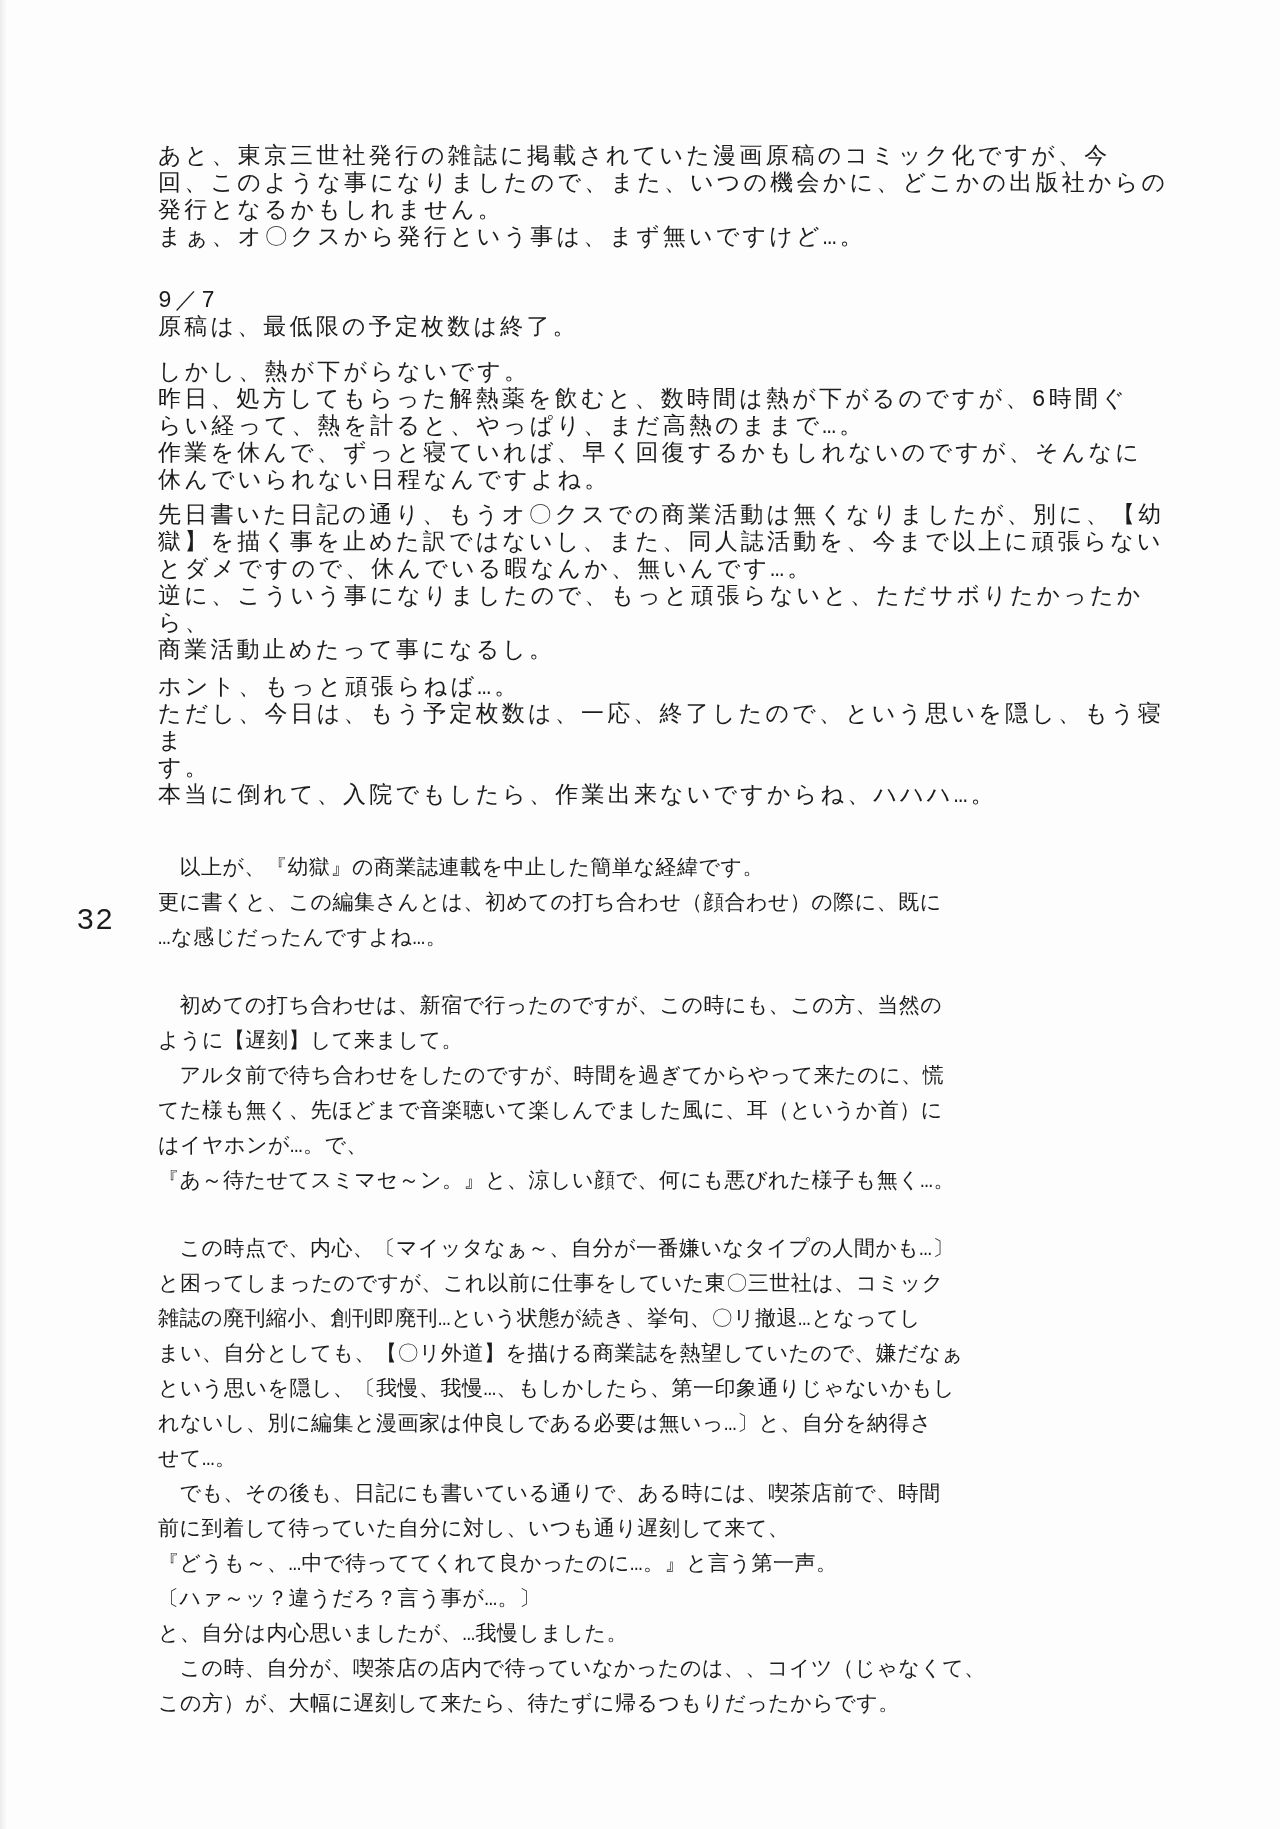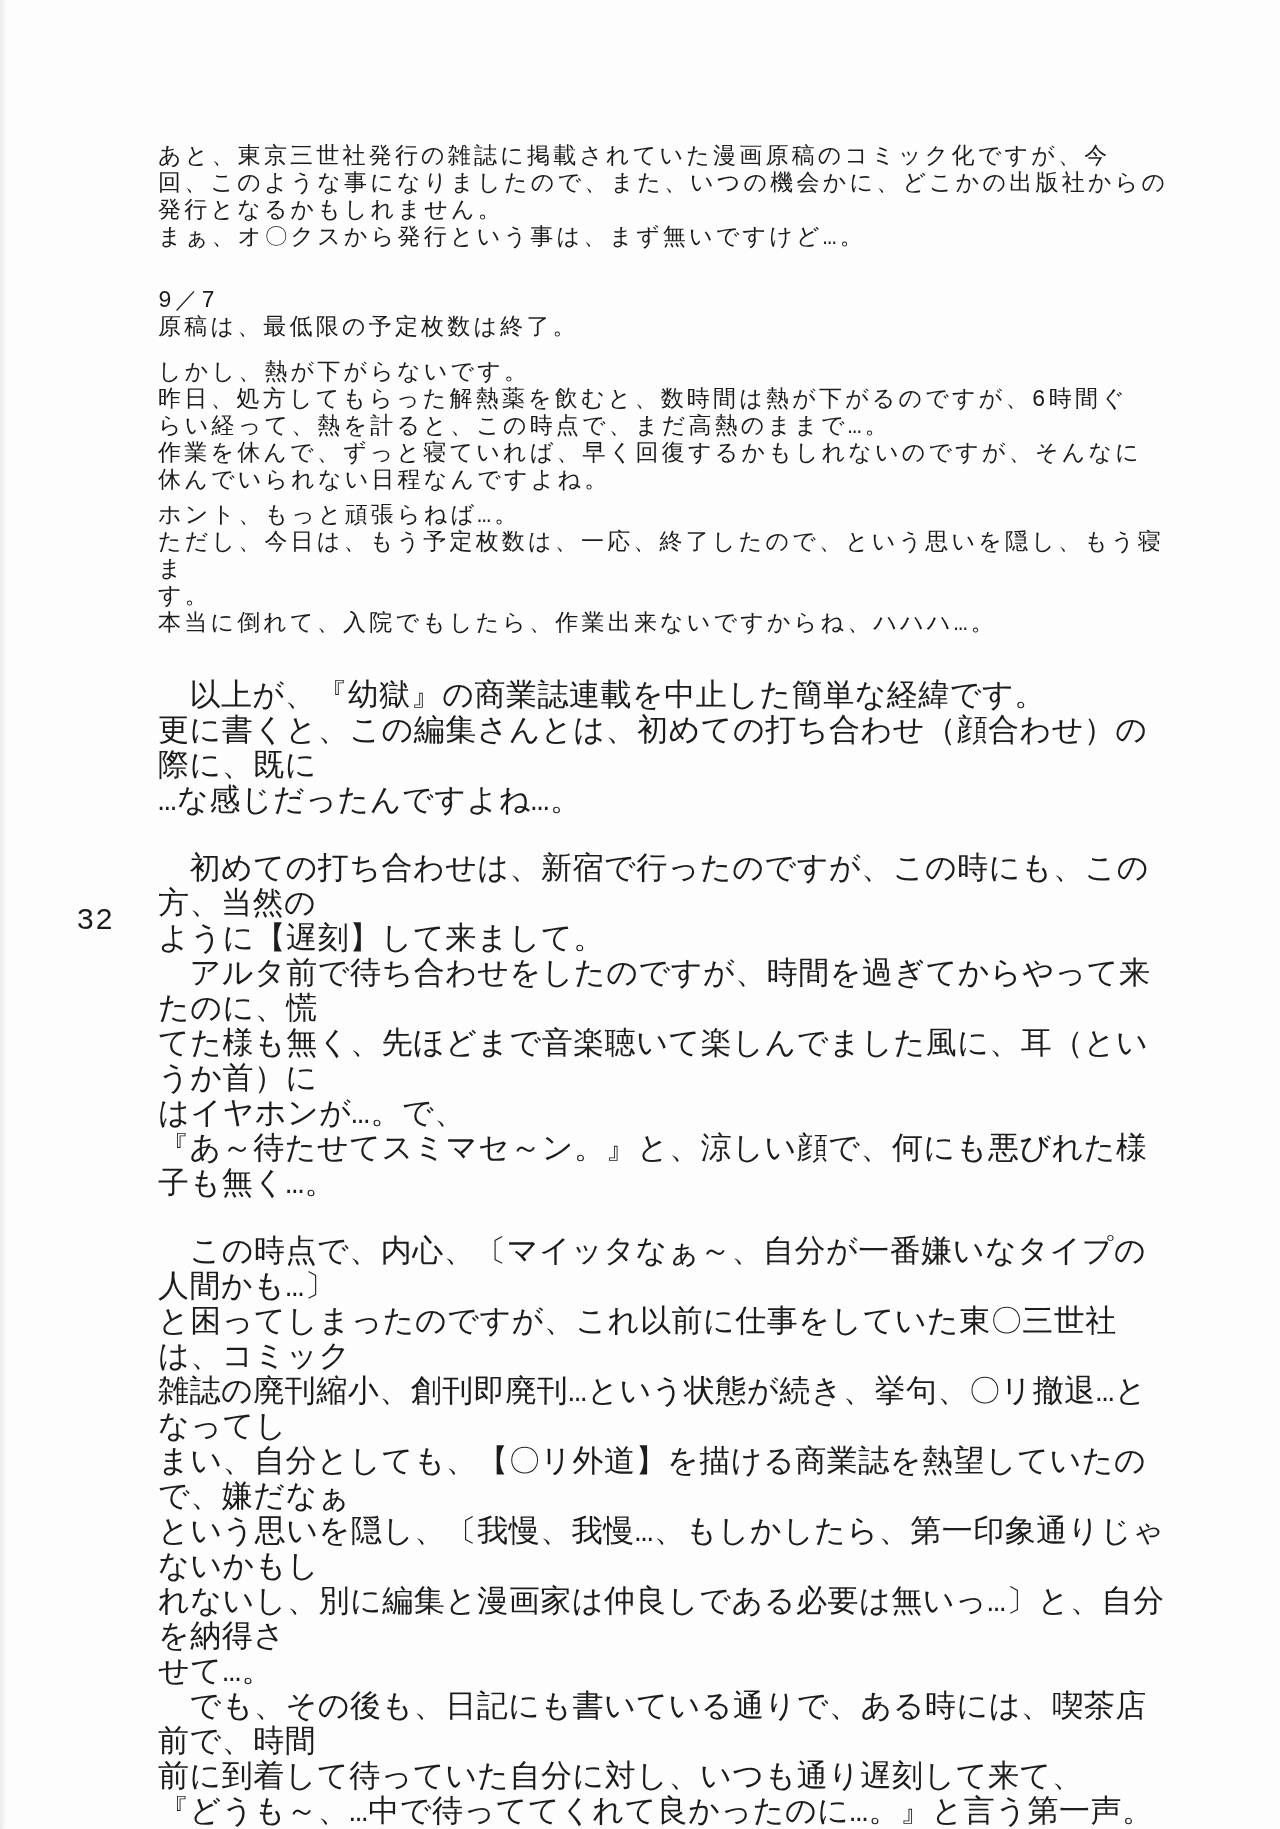--- a/index.html
+++ b/index.html
@@ -65,21 +65,21 @@
   }
   .diary p.b1 { margin-bottom: 36px; }
   .diary p.b2 { margin-bottom: 18px; }
   .diary p.b3 { margin-bottom: 8px;  }
   .diary p.b4 { margin-bottom: 10px; }
   .diary p.b5 { margin-bottom: 0; }
 
   
   .afterword { margin-top: 41px; }
   .afterword p.block {
-    font-size: 31px;
+    font-size: 21px;
     line-height: 35px;
     letter-spacing: 0.5px;
     margin-bottom: 33px;
   }
   .afterword p.block:last-child { margin-bottom: 0; }
 </style>
 </head>
 <body>
 
 <div class="page">
@@ -90,23 +90,28 @@
 
     <section class="diary">
       <p class="block b1">あと、東京三世社発行の雑誌に掲載されていた漫画原稿のコミック化ですが、今
 回、このような事になりましたので、また、いつの機会かに、どこかの出版社からの
 発行となるかもしれません。
 まぁ、オ〇クスから発行という事は、まず無いですけど…。</p>
       <p class="block b2">9／7
 原稿は、最低限の予定枚数は終了。</p>
       <p class="block b3">しかし、熱が下がらないです。
 昨日、処方してもらった解熱薬を飲むと、数時間は熱が下がるのですが、6時間ぐ
-らい経って、熱を計ると、この時点で、まだ高熱のままで…。
+らい経って、熱を計ると、やっぱり、まだ高熱のままで…。
 作業を休んで、ずっと寝ていれば、早く回復するかもしれないのですが、そんなに
 休んでいられない日程なんですよね。</p>
+      <p class="block b4">先日書いた日記の通り、もうオ〇クスでの商業活動は無くなりましたが、別に、【幼
+獄】を描く事を止めた訳ではないし、また、同人誌活動を、今まで以上に頑張らない
+とダメですので、休んでいる暇なんか、無いんです…。
+逆に、こういう事になりましたので、もっと頑張らないと、ただサボりたかったから、
+商業活動止めたって事になるし。</p>
       <p class="block b5">ホント、もっと頑張らねば…。
 ただし、今日は、もう予定枚数は、一応、終了したので、という思いを隠し、もう寝ま
 す。
 本当に倒れて、入院でもしたら、作業出来ないですからね、ハハハ…。</p>
     </section>
 
     <section class="afterword">
       <p class="block">　以上が、『幼獄』の商業誌連載を中止した簡単な経緯です。
 更に書くと、この編集さんとは、初めての打ち合わせ（顔合わせ）の際に、既に
 …な感じだったんですよね…。</p>

